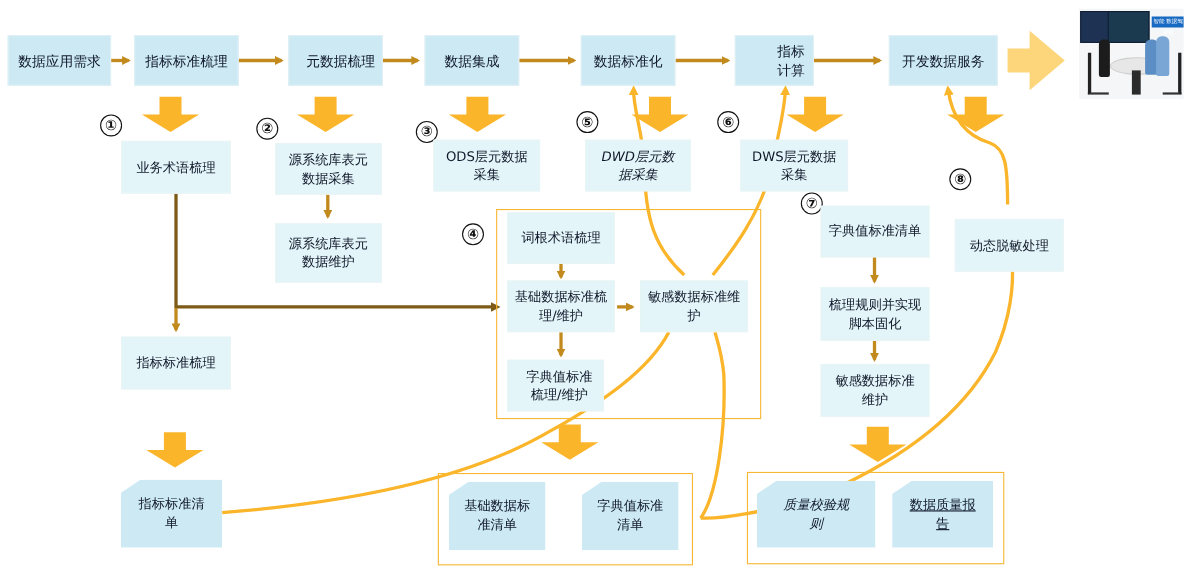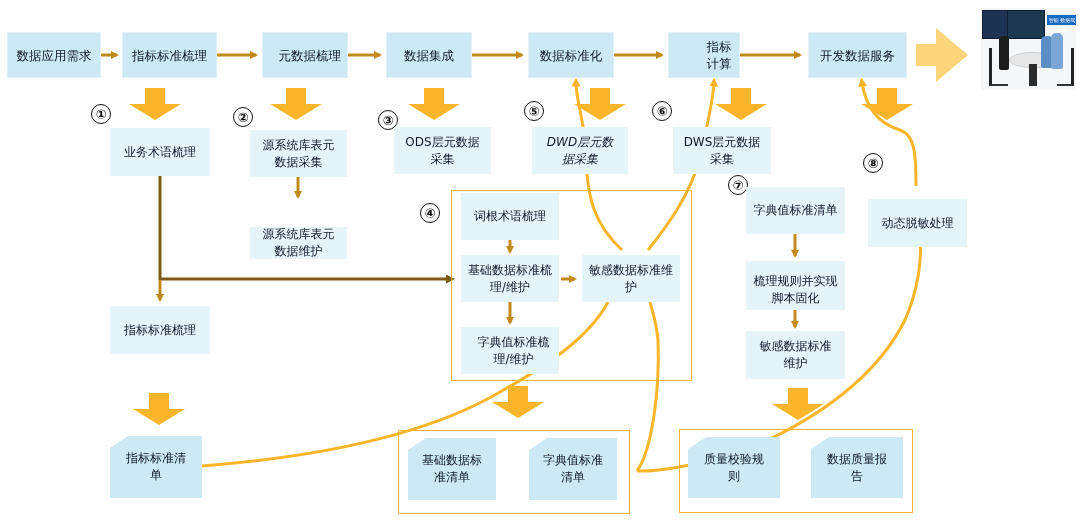--- a/index.html
+++ b/index.html
@@ -142,21 +142,21 @@
 <div class="box sub" style="left:110px;top:306px;width:100px;height:48px;">
   <span>指标标准梳理</span>
   </div>
 <div class="box doc" style="left:110px;top:436px;width:92px;height:62px;">
   <span style="width:70px;">指标标准清单</span>
   </div>
 
 <div class="box sub" style="left:250px;top:130px;width:97px;height:47px;">
   <span style="width:82px;">源系统库表元数据采集</span>
   </div>
-<div class="box sub" style="left:250px;top:203px;width:97px;height:32px;margin-top:24px;">
+<div class="box sub" style="left:250px;top:203px;width:97px;height:54px;">
   <span style="width:82px;">源系统库表元数据维护</span>
   </div>
 
 <div class="box sub" style="left:394px;top:127px;width:97px;height:47px;">
   <span style="width:80px;">ODS层元数据采集</span>
   </div>
 
 <div class="box sub" style="left:532px;top:127px;width:96px;height:47px;font-style:italic;">
   <span style="width:70px;">DWD层元数据采集</span>
   </div>
@@ -167,45 +167,45 @@
 <div class="group" style="left:451px;top:190px;width:241px;height:191px;"></div>
 <div class="box sub" style="left:461px;top:193px;width:98px;height:47px;">
   <span>词根术语梳理</span>
   </div>
 <div class="box sub" style="left:461px;top:255px;width:98px;height:47px;">
   <span style="width:84px;">基础数据标准梳理/维护</span>
   </div>
 <div class="box sub" style="left:582px;top:255px;width:98px;height:47px;">
   <span style="width:84px;">敏感数据标准维护</span>
   </div>
-<div class="box sub" style="left:461px;top:327px;width:98px;height:47px;padding-left:13px;">
+<div class="box sub" style="left:461px;top:327px;width:88px;height:47px;padding-left:13px;">
   <span style="width:84px;">字典值标准梳理/维护</span>
   </div>
 
 <div class="group" style="left:398px;top:430px;width:232px;height:84px;"></div>
 <div class="box doc" style="left:408px;top:438px;width:88px;height:62px;">
   <span style="width:70px;">基础数据标准清单</span>
   </div>
 <div class="box doc" style="left:529px;top:438px;width:88px;height:62px;">
   <span style="width:70px;">字典值标准清单</span>
   </div>
 
 <div class="box sub" style="left:746px;top:187px;width:99px;height:47px;">
   <span>字典值标准清单</span>
   </div>
-<div class="box sub" style="left:746px;top:261px;width:99px;height:49px;align-items:flex-end;">
+<div class="box sub" style="left:746px;top:261px;width:99px;height:49px;">
   <span style="width:84px;">梳理规则并实现脚本固化</span>
   </div>
 <div class="box sub" style="left:746px;top:331px;width:99px;height:48px;">
   <span style="width:80px;">敏感数据标准维护</span>
   </div>
 
 <div class="group" style="left:679px;top:429px;width:234px;height:84px;"></div>
-<div class="box doc" style="left:688px;top:437px;width:92px;height:61px;">
+<div class="box doc" style="left:688px;top:437px;width:108px;height:61px;font-style:italic;">
   <span style="width:70px;">质量校验规则</span>
   </div>
 <div class="box doc" style="left:811px;top:437px;width:92px;height:61px;">
-  <span style="width:70px;">数据质量报告</span>
+  <span style="width:70px;text-decoration:underline;">数据质量报告</span>
   </div>
 
 <div class="box sub" style="left:868px;top:186px;width:99px;height:48px;margin-top:13px;">
   <span>动态脱敏处理</span>
   </div>
 
 </body></html>

